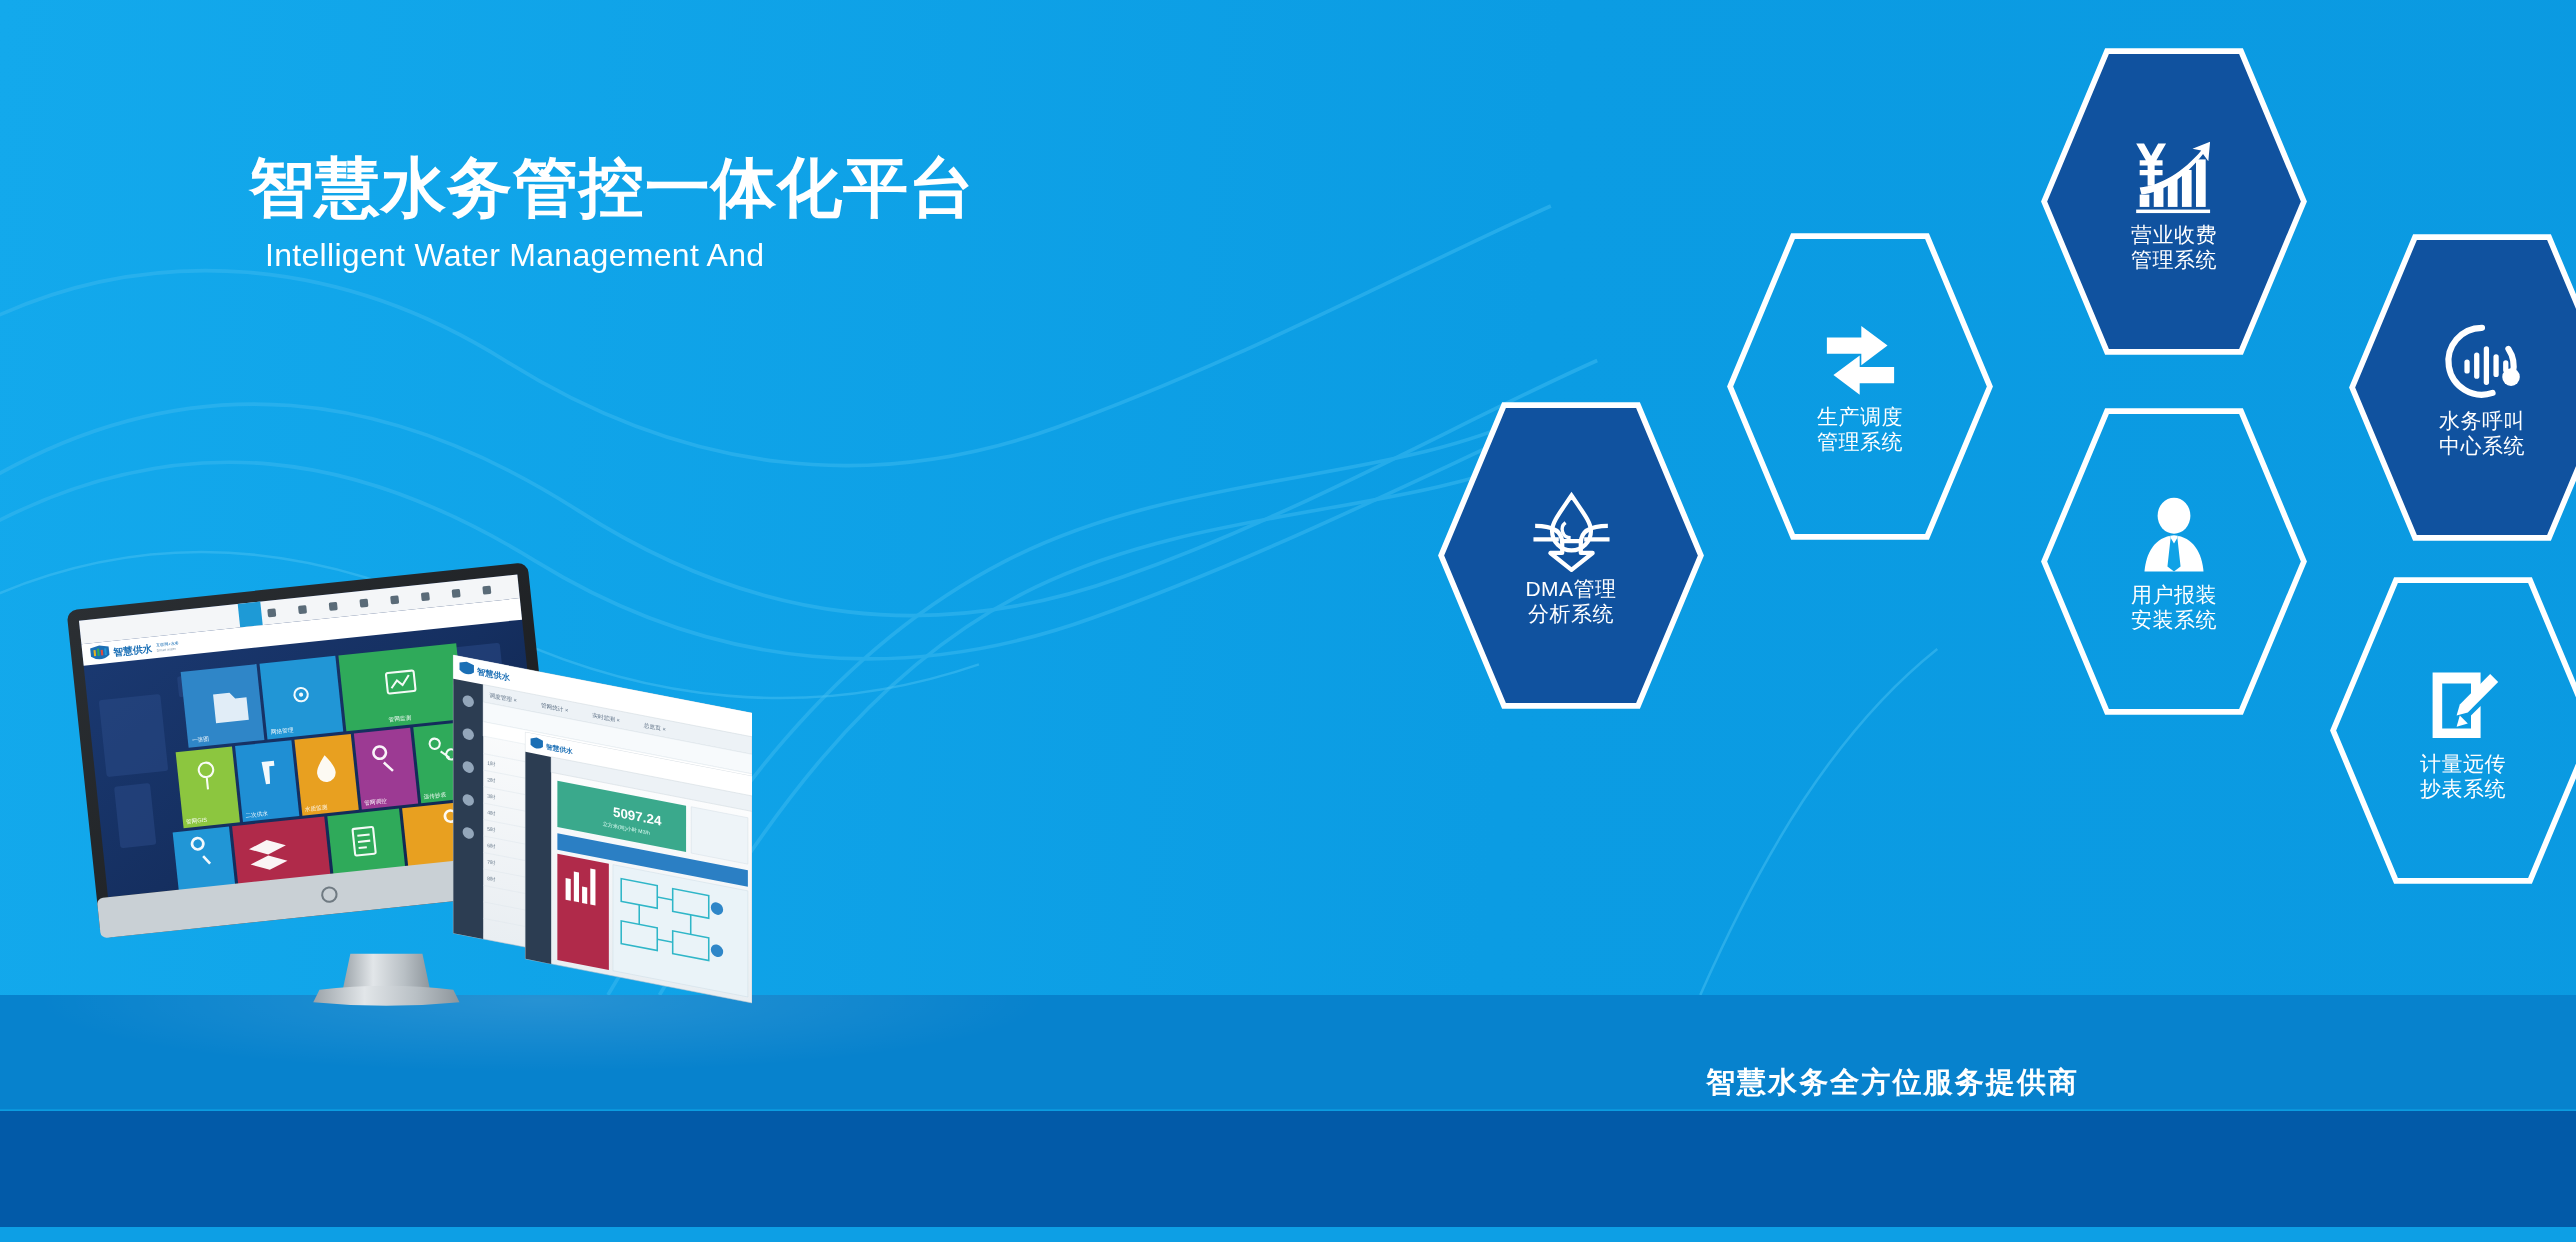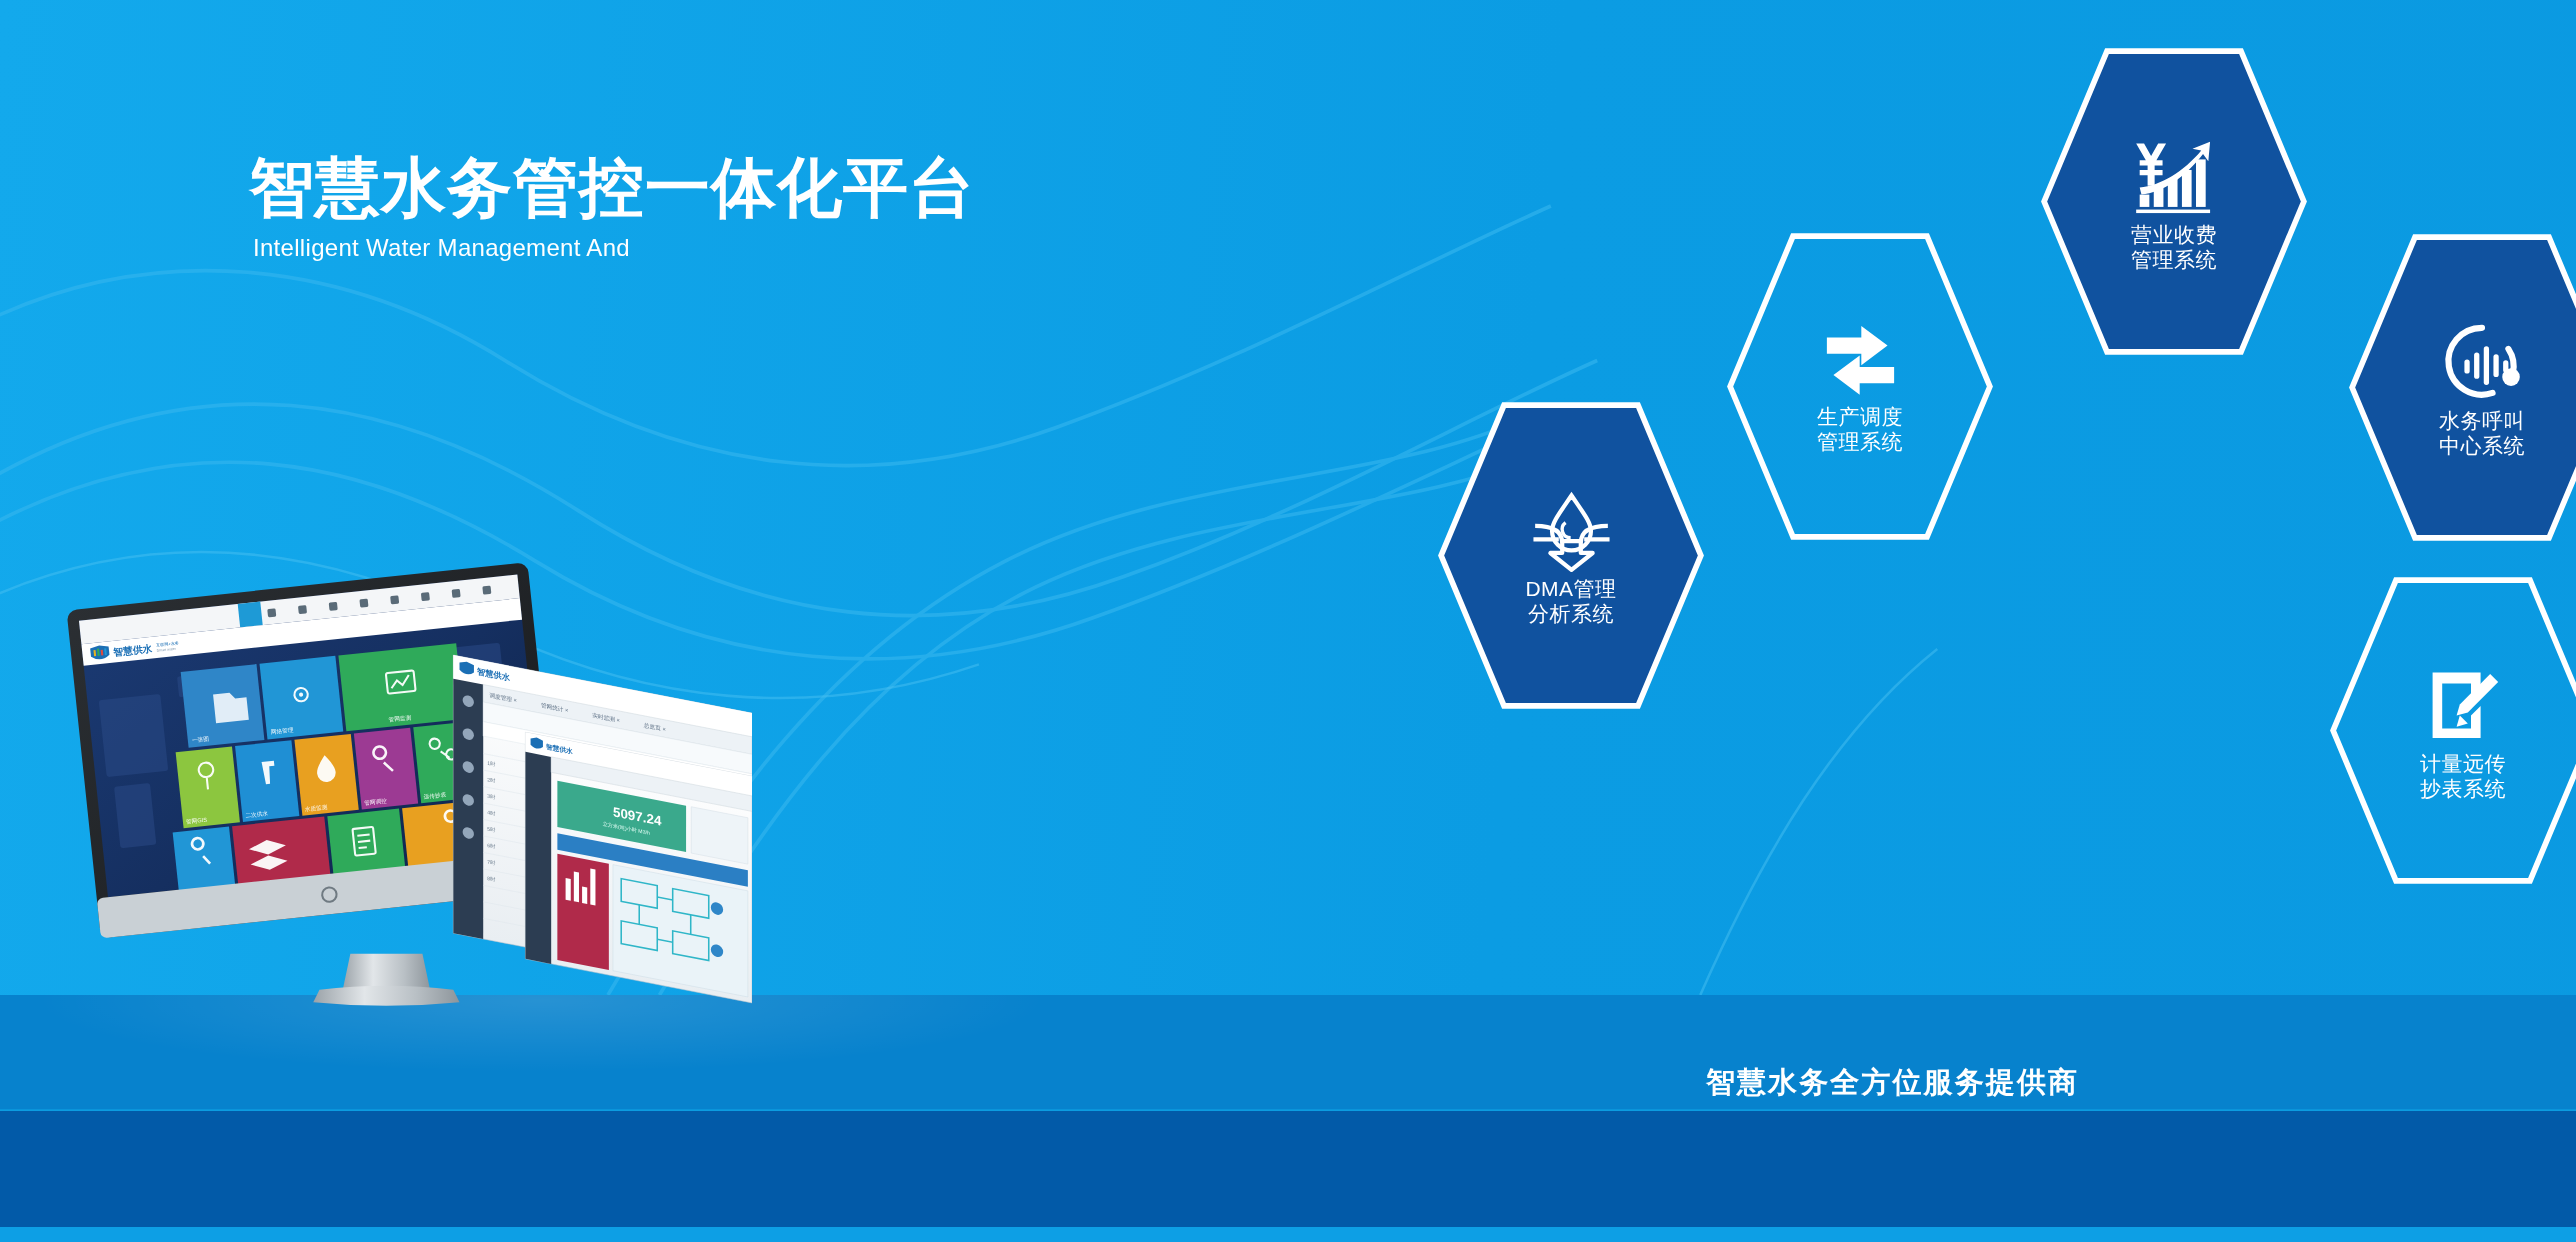--- a/index.html
+++ b/index.html
@@ -23,22 +23,22 @@
   
   #waves{position:absolute;left:0;top:0;width:3399px;height:995px;}
 
   
   #headline{position:absolute;left:249px;top:155px;width:1133px;}
   #title-cn{
     color:#ffffff;font-size:65px;line-height:1.0;font-weight:700;
     letter-spacing:1px;white-space:nowrap;margin:0;
   }
   .title-en{
-    color:#ffffff;font-size:24px;line-height:1.22;font-weight:400;
-    letter-spacing:0.3px;white-space:nowrap;margin:4px;
+    color:#ffffff;font-size:32px;line-height:1.22;font-weight:400;
+    letter-spacing:0.3px;white-space:nowrap;margin:16px;
   }
   #title-en-wrap{margin-top:13.4px;}
 
   
   #tagline{
     position:absolute;left:0;top:1036px;width:100%;text-align:center;
     color:#ffffff;font-size:29px;font-weight:700;letter-spacing:2.1px;
   }
   #tagline-inner{display:inline-block;transform:translateX(193px);margin-top:27px;}
 
@@ -350,20 +350,34 @@
           <rect x="80" y="30" width="11" height="54"></rect>
           <rect x="12" y="87" width="84" height="4"></rect>
           <path d="M16 62 C 40 60, 66 44, 86 20 l-10 -2 l20 -8 l-2 22 l-6 -8 C 68 50, 42 68, 18 70Z"></path>
         </g>
       </svg>
       <div class="hexlabel">营业收费
 管理系统</div>
     </div>
   </div>
 
+  <div class="hex" style="left:2040px;top:407px;width:268px;height:309px;">
+    <svg class="hexbg" viewBox="0 0 520 600" preserveAspectRatio="none">
+      <polygon points="130,8 390,8 512,300 390,592 130,592 8,300" fill="none" stroke="#ffffff" stroke-width="11"></polygon>
+    </svg>
+    <div class="hexinner">
+      <svg class="glyph" width="82" height="88" viewBox="0 0 100 100">
+        <ellipse cx="50" cy="24" rx="20" ry="22" fill="#fff"></ellipse>
+        <path d="M50 48 C 26 50, 16 70, 14 92 h72 C 84 70, 74 50, 50 48Z" fill="#fff"></path>
+        <path d="M44 48 L50 58 L56 48 L54 50 L58 86 L50 92 L42 86 L46 50Z" fill="#0fa2e6"></path>
+      </svg>
+      <div class="hexlabel">用户报装
+安装系统</div>
+    </div>
+  </div>
 
   <div class="hex" style="left:2348px;top:233px;width:268px;height:309px;">
     <svg class="hexbg" viewBox="0 0 520 600" preserveAspectRatio="none">
       <polygon points="130,8 390,8 512,300 390,592 130,592 8,300" fill="#10529f" stroke="#ffffff" stroke-width="11"></polygon>
     </svg>
     <div class="hexinner">
       <svg class="glyph" width="90" height="88" viewBox="0 0 100 100">
         <path d="M50 10 a38 38 0 1 0 12 74" fill="none" stroke="#fff" stroke-width="7" stroke-linecap="round"></path>
         <path d="M80 34 a36 36 0 0 1 5 28" fill="none" stroke="#fff" stroke-width="7" stroke-linecap="round"></path>
         <circle cx="83" cy="66" r="10" fill="#fff"></circle>

